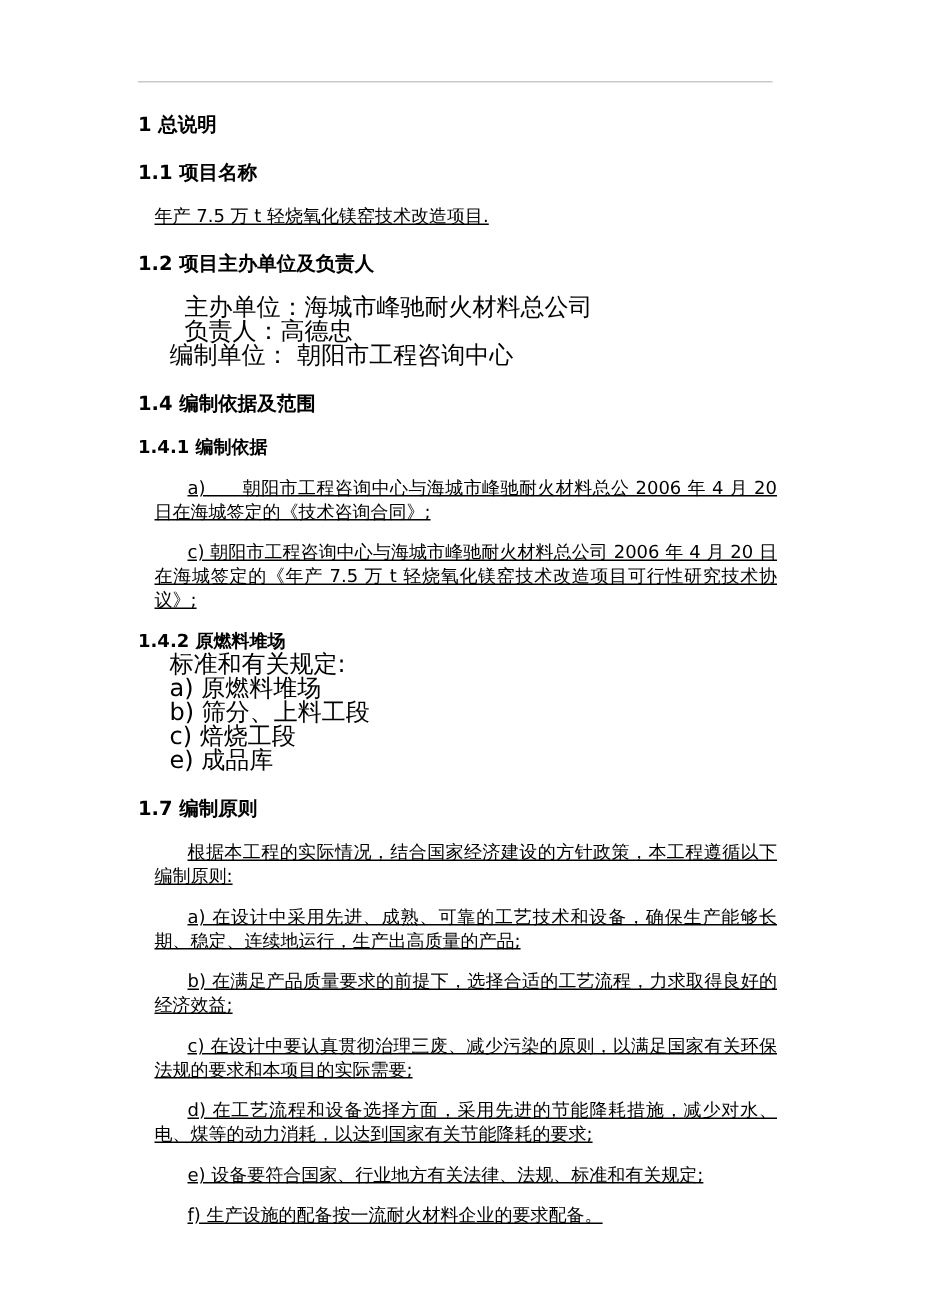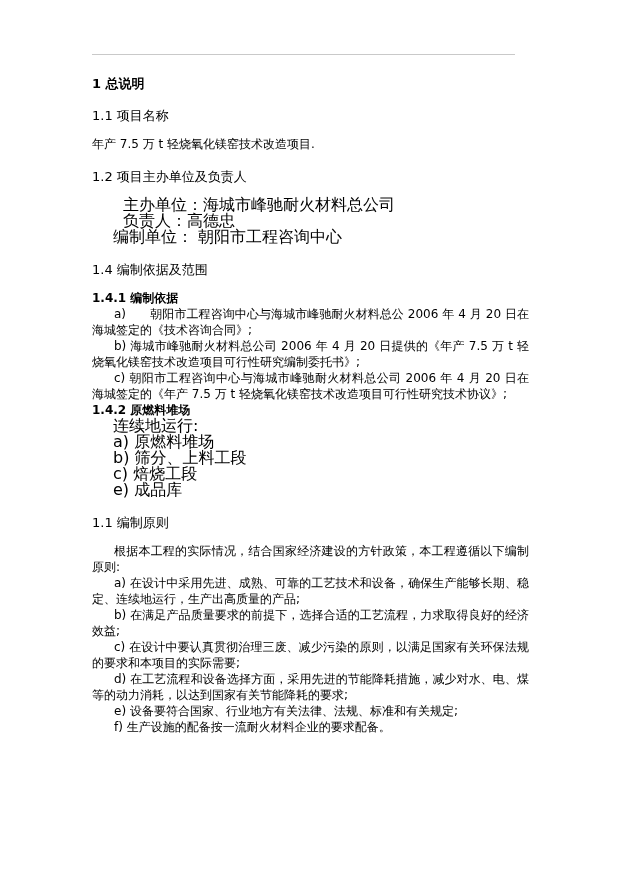--- a/index.html
+++ b/index.html
@@ -32,34 +32,35 @@
   }
   .h1 {
     font-size: 13px;
     line-height: 14px;
     font-weight: bold;
     margin: 22px 0 18px 0;
   }
   .h2 {
     font-size: 13px;
     line-height: 14px;
-    font-weight: normal;
+    font-weight: bold;
     margin: 18px 0 13px 0;
   }
   .h3 {
     font-size: 12px;
     line-height: 16px;
     font-weight: bold;
     margin: 0;
   }
   .p {
     font-size: 12px;
     line-height: 16px;
-    margin: 0;
+    margin: 11px;
     text-align: justify;
+    text-decoration: underline;
   }
   .p-first {
     text-indent: 22px;
   }
   .line {
     font-size: 16px;
     line-height: 16px;
     margin: 0;
     white-space: pre-wrap;
   }
@@ -81,31 +82,30 @@
     <div class="h2">1.2 项目主办单位及负责人</div>
     <div class="line ind31">主办单位：海城市峰驰耐火材料总公司</div>
     <div class="line ind31">负责人：高德忠</div>
 
     <div class="line ind21">编制单位： 朝阳市工程咨询中心</div>
 
     <div class="h2">1.4 编制依据及范围</div>
 
     <div class="h3">1.4.1 编制依据</div>
     <div class="p p-first">a)　　朝阳市工程咨询中心与海城市峰驰耐火材料总公 2006 年 4 月 20 日在海城签定的《技术咨询合同》;</div>
-    <div class="p p-first">b) 海城市峰驰耐火材料总公司 2006 年 4 月 20 日提供的《年产 7.5 万 t 轻烧氧化镁窑技术改造项目可行性研究编制委托书》;</div>
     <div class="p p-first">c) 朝阳市工程咨询中心与海城市峰驰耐火材料总公司 2006 年 4 月 20 日在海城签定的《年产 7.5 万 t 轻烧氧化镁窑技术改造项目可行性研究技术协议》;</div>
 
     <div class="h3">1.4.2 原燃料堆场</div>
-    <div class="line ind21">连续地运行:</div>
+    <div class="line ind21">标准和有关规定:</div>
     <div class="line ind21">a) 原燃料堆场</div>
     <div class="line ind21">b) 筛分、上料工段</div>
     <div class="line ind21">c) 焙烧工段</div>
     <div class="line ind21">e) 成品库</div>
 
-    <div class="h2">1.1 编制原则</div>
+    <div class="h2">1.7 编制原则</div>
     <div class="p p-first">根据本工程的实际情况，结合国家经济建设的方针政策，本工程遵循以下编制原则:</div>
     <div class="p p-first">a) 在设计中采用先进、成熟、可靠的工艺技术和设备，确保生产能够长期、稳定、连续地运行，生产出高质量的产品;</div>
     <div class="p p-first">b) 在满足产品质量要求的前提下，选择合适的工艺流程，力求取得良好的经济效益;</div>
     <div class="p p-first">c) 在设计中要认真贯彻治理三废、减少污染的原则，以满足国家有关环保法规的要求和本项目的实际需要;</div>
     <div class="p p-first">d) 在工艺流程和设备选择方面，采用先进的节能降耗措施，减少对水、电、煤等的动力消耗，以达到国家有关节能降耗的要求;</div>
     <div class="p p-first">e) 设备要符合国家、行业地方有关法律、法规、标准和有关规定;</div>
     <div class="p p-first">f) 生产设施的配备按一流耐火材料企业的要求配备。</div>
 
   </div>
 </div>

